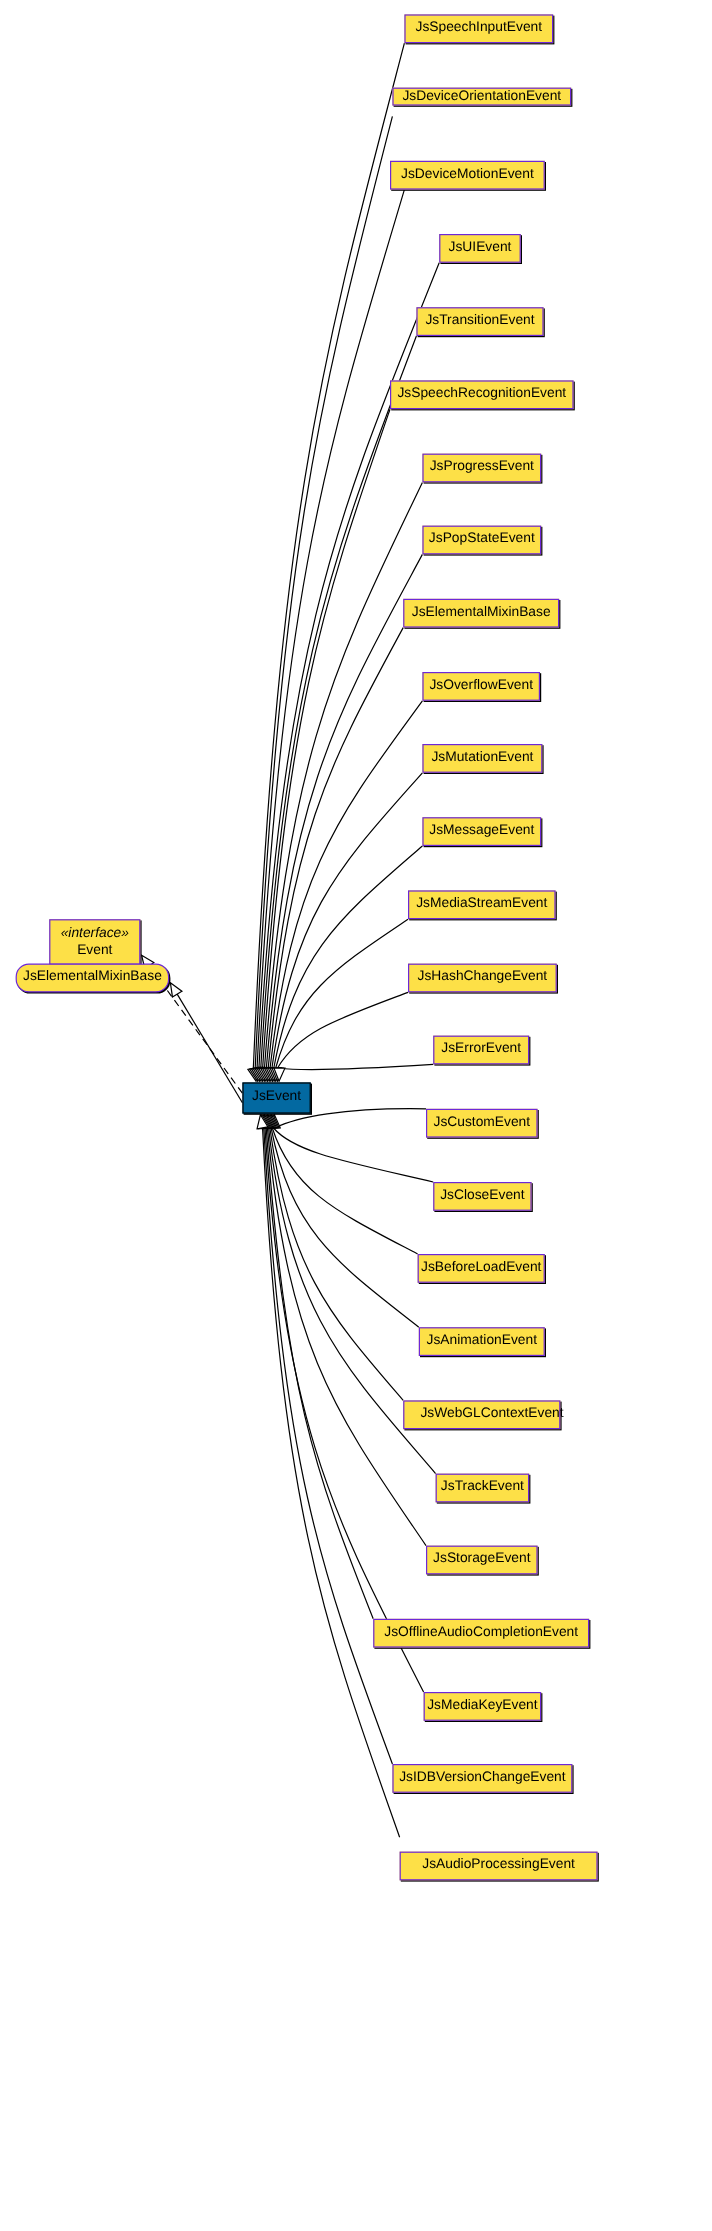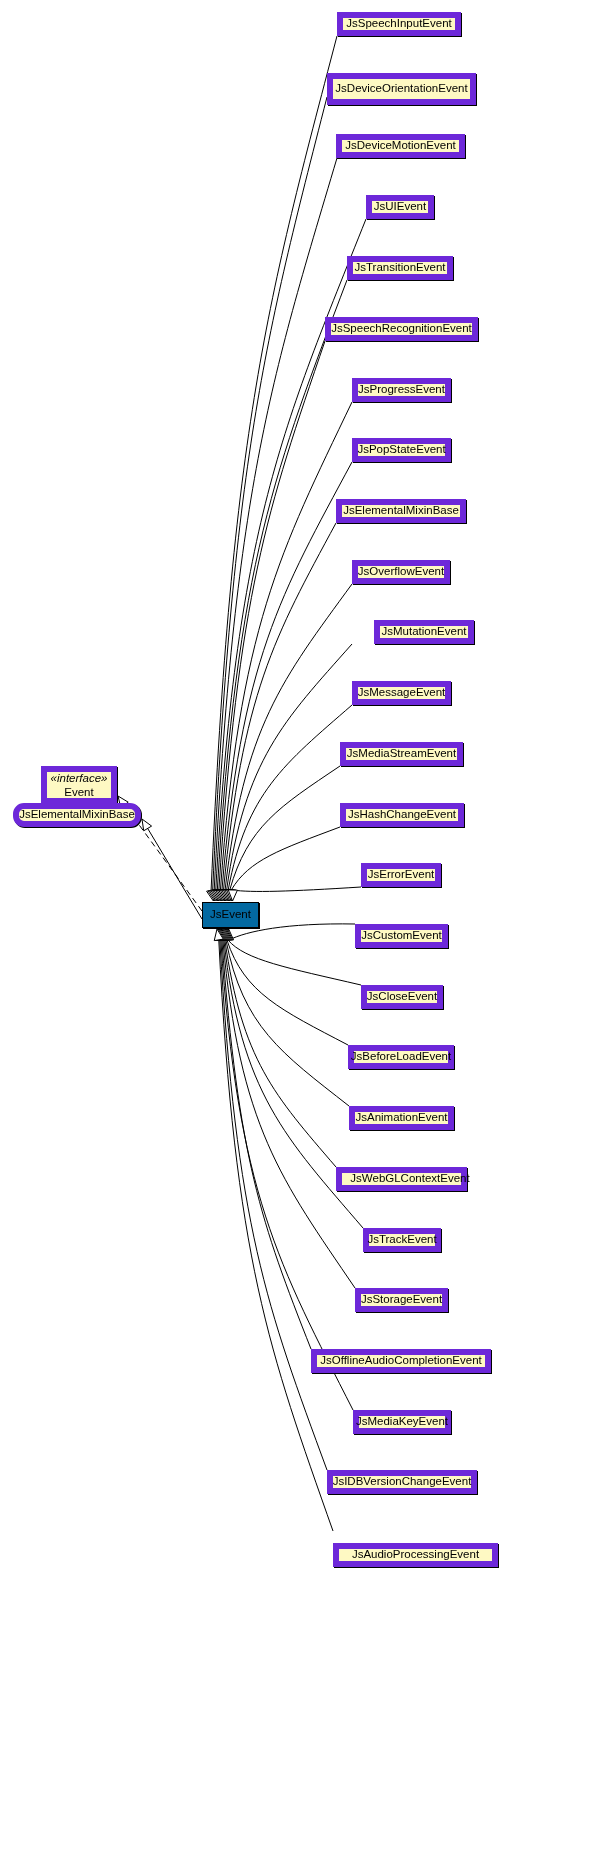--- a/index.html
+++ b/index.html
@@ -5,22 +5,22 @@
   html,body{margin:0;padding:0;background:#ffffff;}
   body{
     font-family:"Liberation Sans","DejaVu Sans",sans-serif;
     width:593px;height:1859px;position:relative;overflow:hidden;
   }
   #diagram{position:absolute;left:0;top:0;width:593px;height:1859px;}
   #edges{position:absolute;left:0;top:0;width:593px;height:1859px;pointer-events:none;}
   .node{
     position:absolute;
     box-sizing:border-box;
-    border:6px solid #6d28d9;
-    background:#fef9c3;
+    border:1px solid #6d28d9;
+    background:#fde047;
     color:#000000;
     font-size:11.5px;
     line-height:1.15;
     display:flex;
     align-items:center;
     justify-content:center;
     white-space:nowrap;
     box-shadow:1px 1px 0 0 #000000;
   }
   .node.root{
@@ -103,24 +103,24 @@
     <div class="node iface" style="left: 41px; top: 766px; width: 76px; height: 38px;">
       <span class="stereo">«interface»</span>
       <span class="nm">Event</span>
     </div>
     <div class="node" style="left: 13px; top: 803px; width: 128px; height: 24px; border-radius: 11px;">
       <span class="nm">JsElementalMixinBase</span>
     </div>
     <div class="node" style="left: 337px; top: 12px; width: 124px; height: 24px;">
       <span class="nm">JsSpeechInputEvent</span>
     </div>
-    <div class="node" style="left: 327px; top: 73px; width: 149px; height: 32px;">
+    <div class="node" style="left: 327px; top: 73px; width: 149px; height: 15px;">
       <span class="nm">JsDeviceOrientationEvent</span>
     </div>
-    <div class="node" style="left: 336px; top: 134px; width: 129px; height: 24px;">
+    <div class="node" style="left: 325px; top: 134px; width: 129px; height: 24px;">
       <span class="nm">JsDeviceMotionEvent</span>
     </div>
     <div class="node" style="left: 366px; top: 195px; width: 68px; height: 24px;">
       <span class="nm">JsUIEvent</span>
     </div>
     <div class="node" style="left: 347px; top: 256px; width: 106px; height: 24px;">
       <span class="nm">JsTransitionEvent</span>
     </div>
     <div class="node" style="left: 325px; top: 317px; width: 153px; height: 24px;">
       <span class="nm">JsSpeechRecognitionEvent</span>
@@ -130,21 +130,21 @@
     </div>
     <div class="node" style="left: 352px; top: 438px; width: 99px; height: 24px;">
       <span class="nm">JsPopStateEvent</span>
     </div>
     <div class="node" style="left: 336px; top: 499px; width: 130px; height: 24px;">
       <span class="nm">JsElementalMixinBase</span>
     </div>
     <div class="node" style="left: 352px; top: 560px; width: 98px; height: 24px;">
       <span class="nm">JsOverflowEvent</span>
     </div>
-    <div class="node" style="left: 352px; top: 620px; width: 100px; height: 24px; margin-left: 22px;">
+    <div class="node" style="left: 352px; top: 620px; width: 100px; height: 24px;">
       <span class="nm">JsMutationEvent</span>
     </div>
     <div class="node" style="left: 352px; top: 681px; width: 99px; height: 24px;">
       <span class="nm">JsMessageEvent</span>
     </div>
     <div class="node" style="left: 340px; top: 742px; width: 123px; height: 24px;">
       <span class="nm">JsMediaStreamEvent</span>
     </div>
     <div class="node" style="left: 340px; top: 803px; width: 124px; height: 24px;">
       <span class="nm">JsHashChangeEvent</span>

